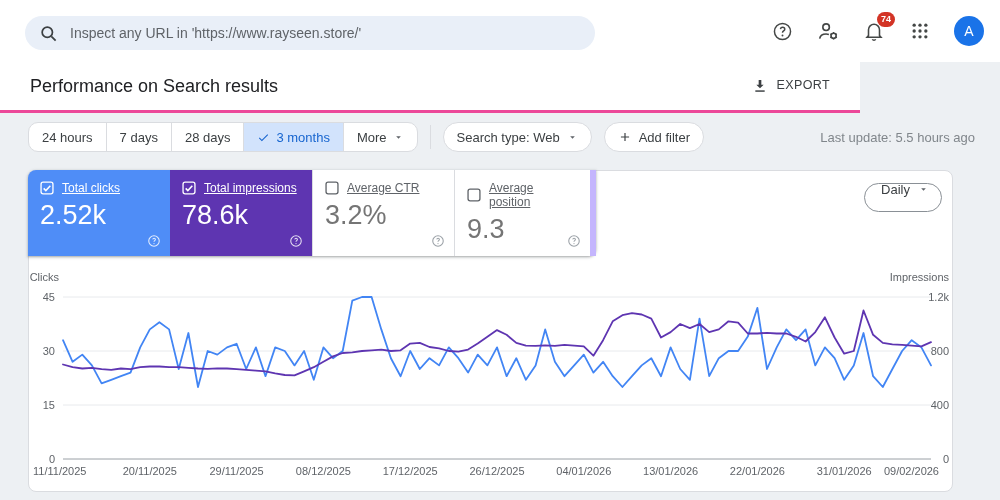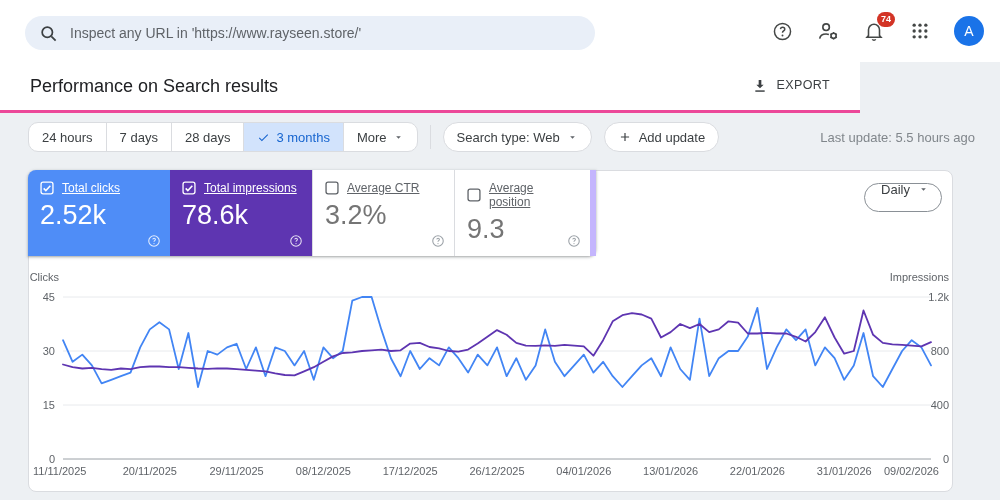--- a/index.html
+++ b/index.html
@@ -158,21 +158,21 @@
     <div class="chip">
       <span>Search type: Web</span>
       <svg width="11" height="11" viewBox="0 0 24 24" fill="#5f6368">
           <path d="M7 9.5l5 5 5-5z"></path>
         </svg>
     </div>
     <div class="chip">
       <svg width="14" height="14" viewBox="0 0 24 24" fill="#3c4043">
           <path d="M11 5h2v6h6v2h-6v6h-2v-6H5v-2h6z"></path>
         </svg>
-      <span>Add update</span>
+      <span>Add filter</span>
     </div>
     <span class="last-update">Last update: 5.5 hours ago</span>
   </div>
 
   <div class="card">
 
     <div class="tiles-group">
       <div class="tile colored" style="background:#4f8df7;">
         <div class="tile-head">
           <svg width="14" height="14" viewBox="0 0 16 16" fill="none" stroke="#fff" stroke-width="1.5">

